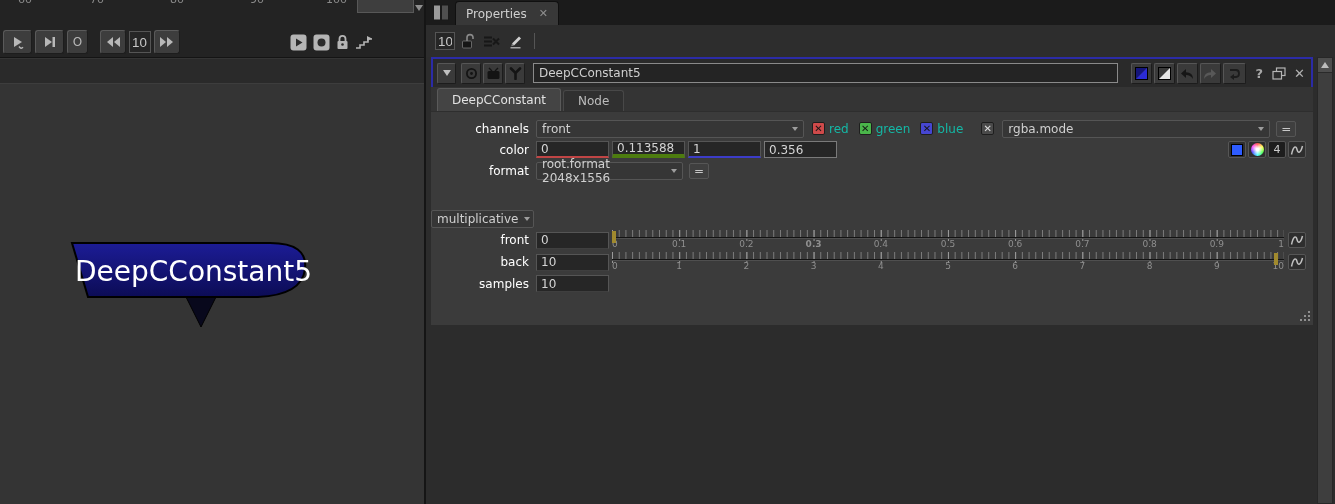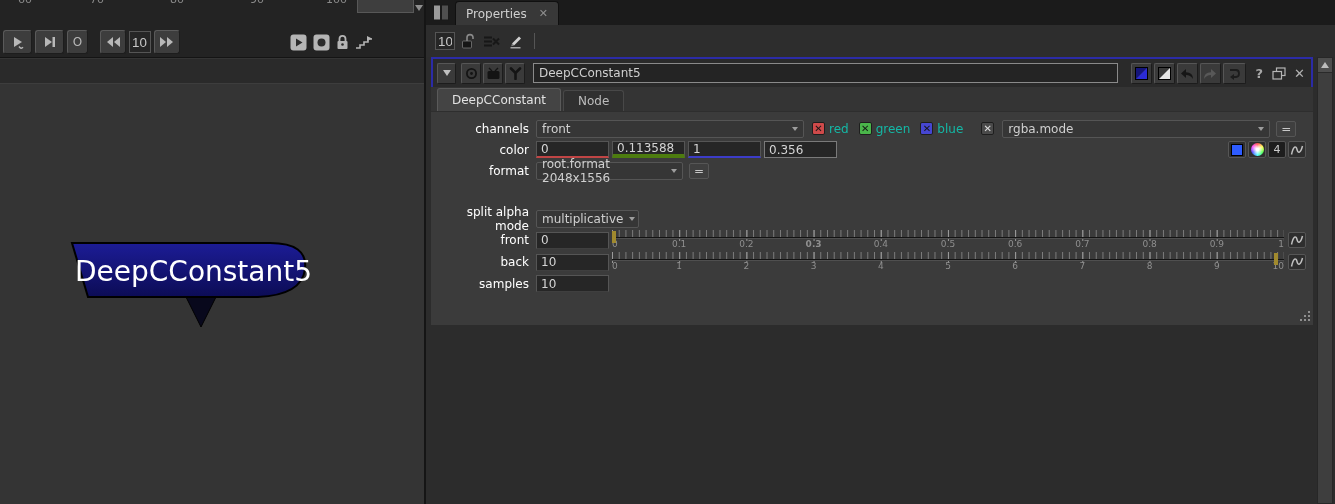--- a/index.html
+++ b/index.html
@@ -363,21 +363,20 @@
           <div class="combo" style="width:147px">
             <span>root.format 2048x1556</span>
             <span class="arr"></span>
           </div>
           <div class="eqbtn">=</div>
         </div>
 
         <div class="spacer"></div>
 
         <div class="prow">
-          <span class="plabel" style="width:105px">split alpha mode</span>
           <div class="combo" style="width:103px">
             <span>multiplicative</span>
             <span class="arr"></span>
           </div>
         </div>
 
         <div class="prow tall">
           <span class="plabel">front</span>
           <input class="tin" value="0" style="">
           <div class="slider">

